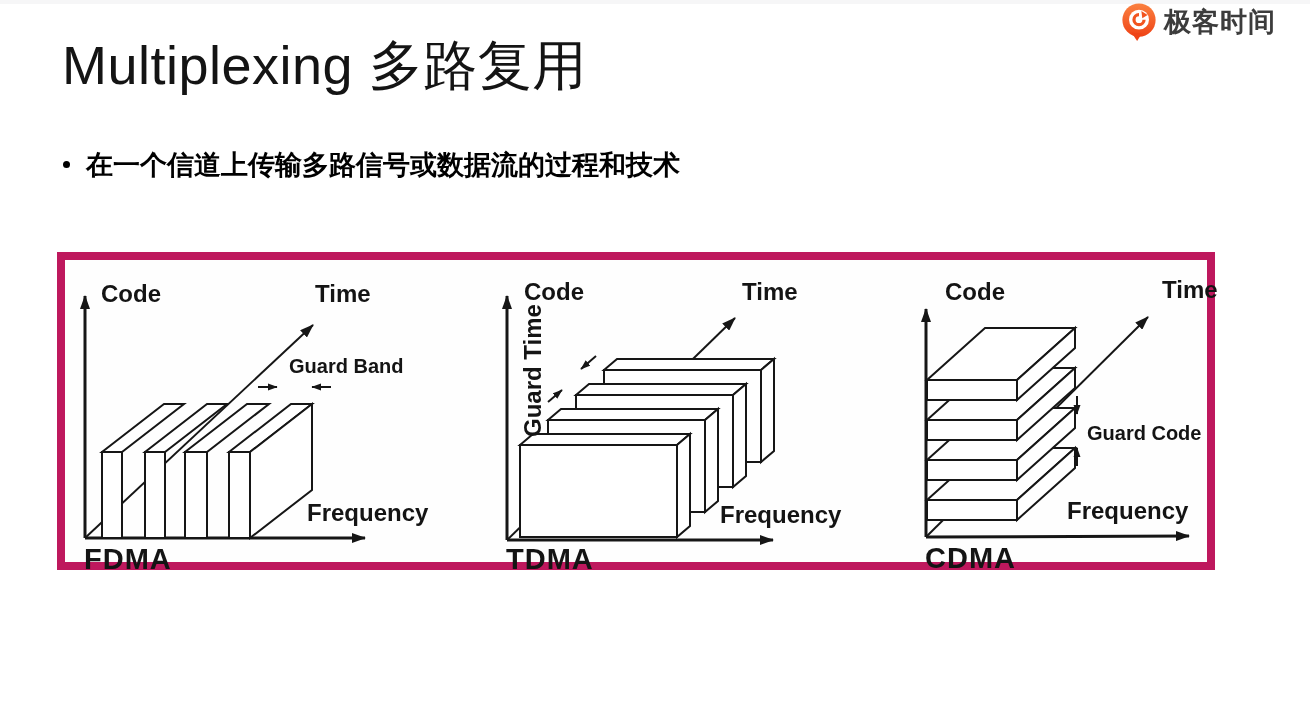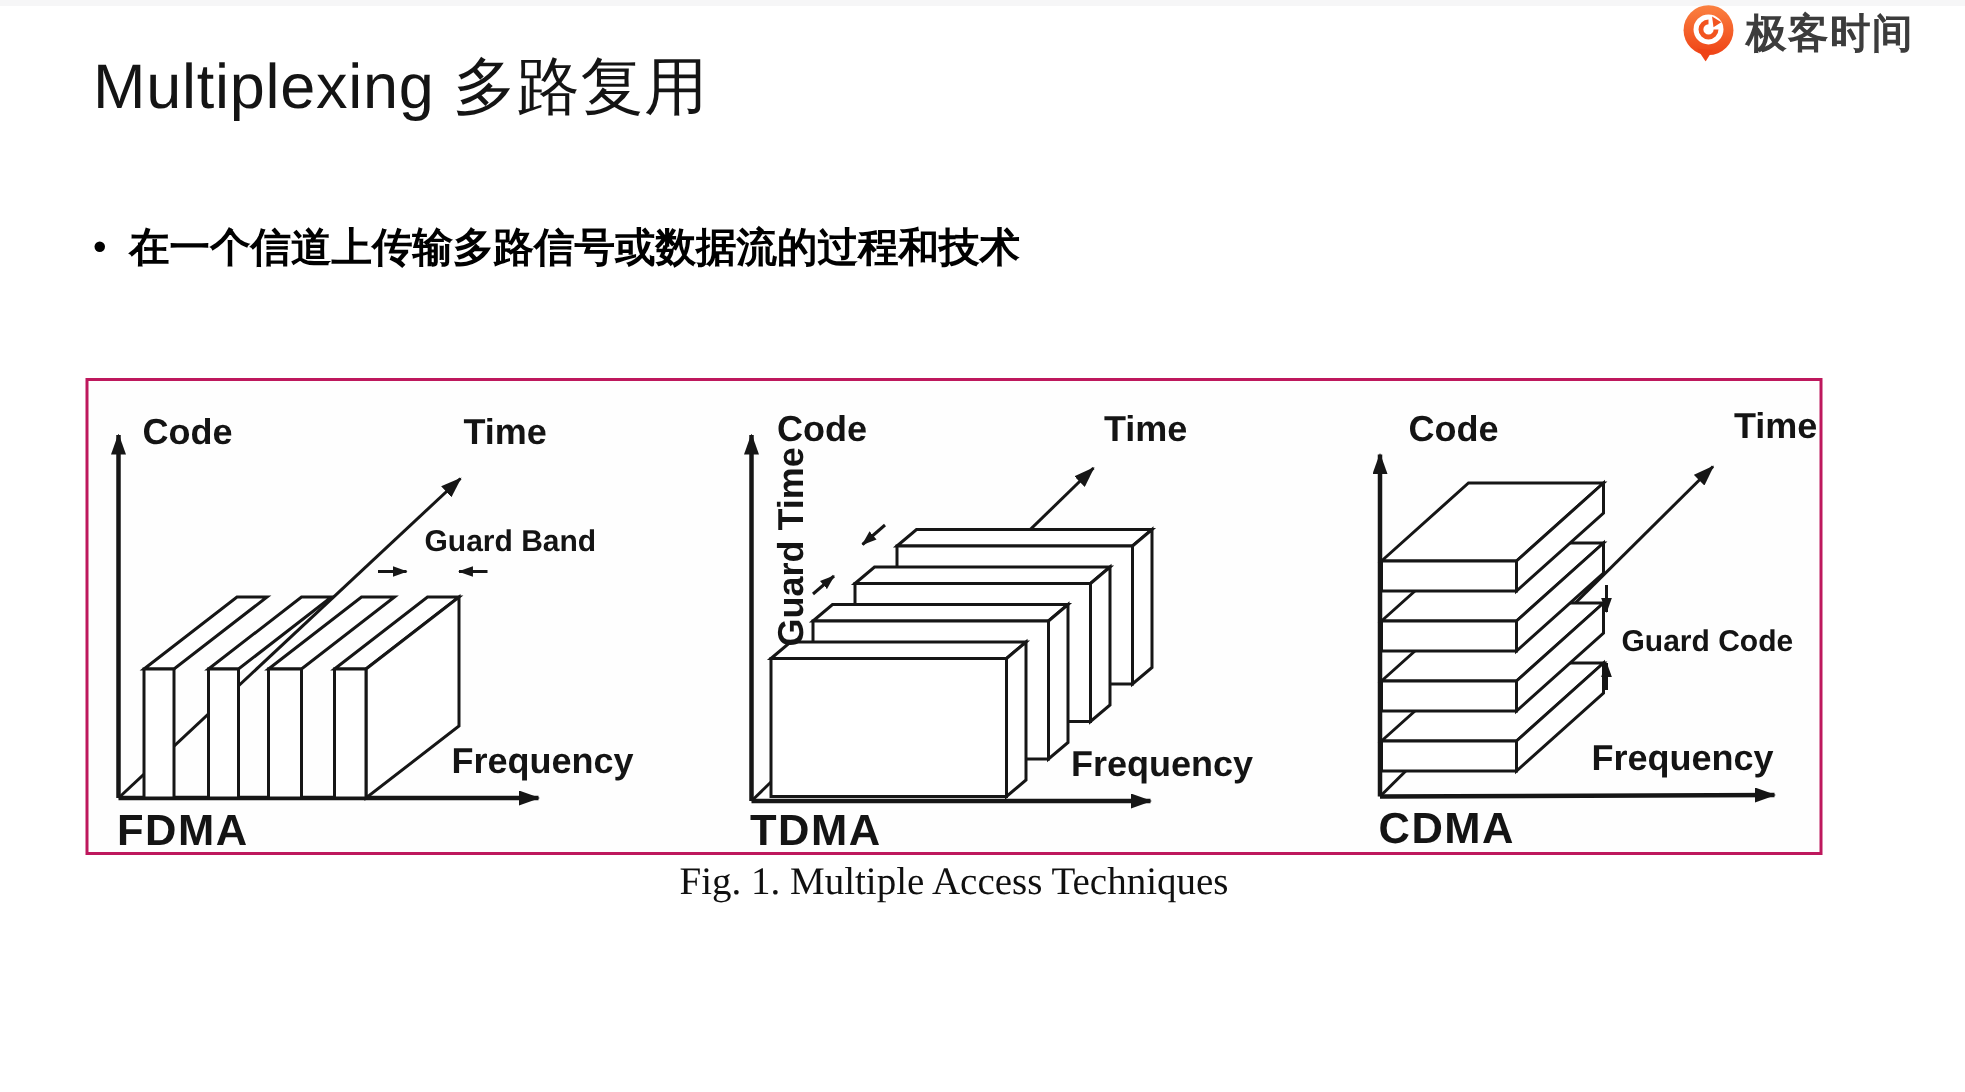--- a/index.html
+++ b/index.html
@@ -6,29 +6,29 @@
     font-family:"Liberation Sans","DejaVu Sans",sans-serif;}
   .slide{position:relative;width:1310px;height:728px;background:#fff;}
   .top-strip{position:absolute;left:0;top:0;width:1310px;height:4px;background:#f6f6f7;}
 
   
   .logo{position:absolute;top:3px;right:34px;display:flex;align-items:center;gap:6px;}
   .logo svg{display:block;}
   .logo-text{font-size:27px;font-weight:bold;color:#3c3c3c;letter-spacing:1px;}
 
   
-  .title{position:absolute;left:62px;top:30px;font-size:42px;font-weight:300;color:#141414;
+  .title{position:absolute;left:62px;top:30px;font-size:54px;font-weight:300;color:#141414;
     letter-spacing:.5px;white-space:nowrap;}
   .bullet-row{position:absolute;left:63px;top:147px;display:flex;align-items:flex-start;font-weight:bold;}
   .bullet-dot{width:7px;height:7px;border-radius:50%;background:#000;margin:14px 16px 0 0;flex:0 0 auto;}
   .bullet-text{font-size:27px;color:#000;line-height:36px;white-space:nowrap;}
 
   
   .figure-box{position:absolute;left:57px;top:252px;width:1158px;height:318px;
-    border:2px solid #be185d;box-sizing:border-box;background:#fefefe;}
+    border:8px solid #be185d;box-sizing:border-box;background:#fefefe;}
   .figure-box svg{display:block;}
   .figure-caption{position:absolute;left:57px;top:572px;width:1158px;height:57px;overflow:hidden;
     text-align:center;font-family:"Liberation Serif","DejaVu Serif",serif;font-size:26px;
     color:#101010;line-height:31px;}
 
   svg text{font-family:"Liberation Sans","DejaVu Sans",sans-serif;fill:#141414;}
   .axlbl{font-size:24px;font-weight:bold;}
   .ann{font-size:20px;font-weight:bold;}
   .maname{font-size:29px;font-weight:bold;letter-spacing:1px;}
 </style>
@@ -161,15 +161,14 @@
             <text class="ann" x="1022" y="180">Guard Code</text>
             <text class="maname" x="860" y="308">CDMA</text>
           </g>
         </g>
 
       </g>
     </svg>
   </div>
 
   <div class="figure-caption">
-    <div>Fig. 1. Multiple Access Techniques</div>
   </div>
 </div>
 
 </body></html>

